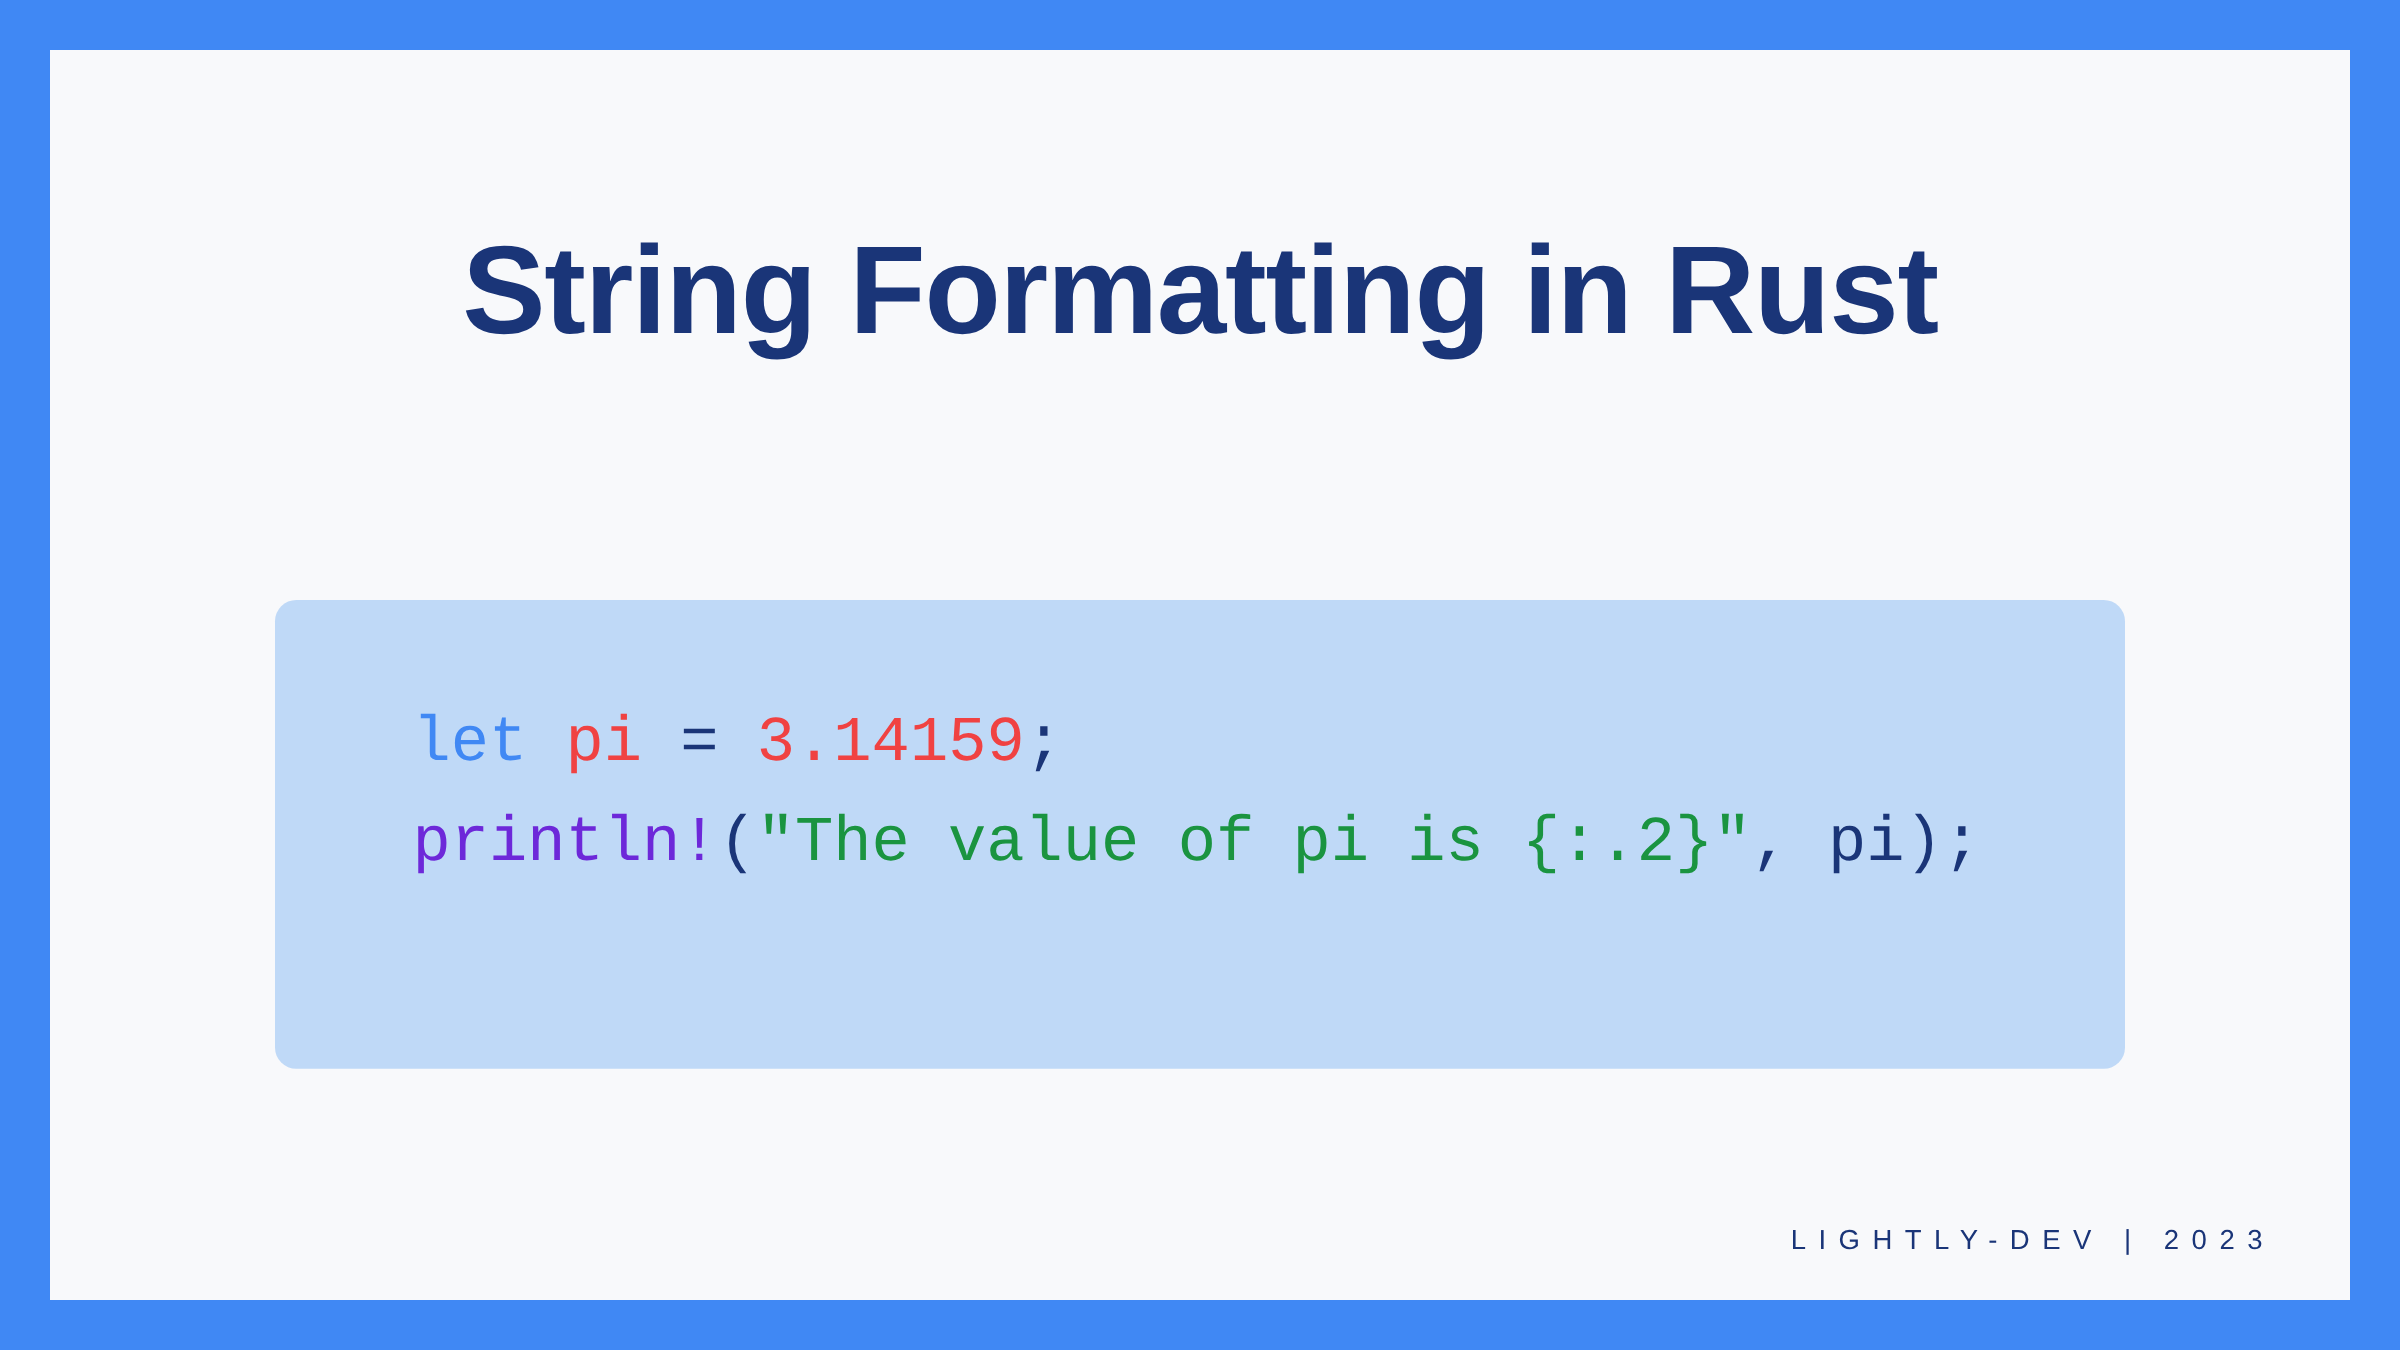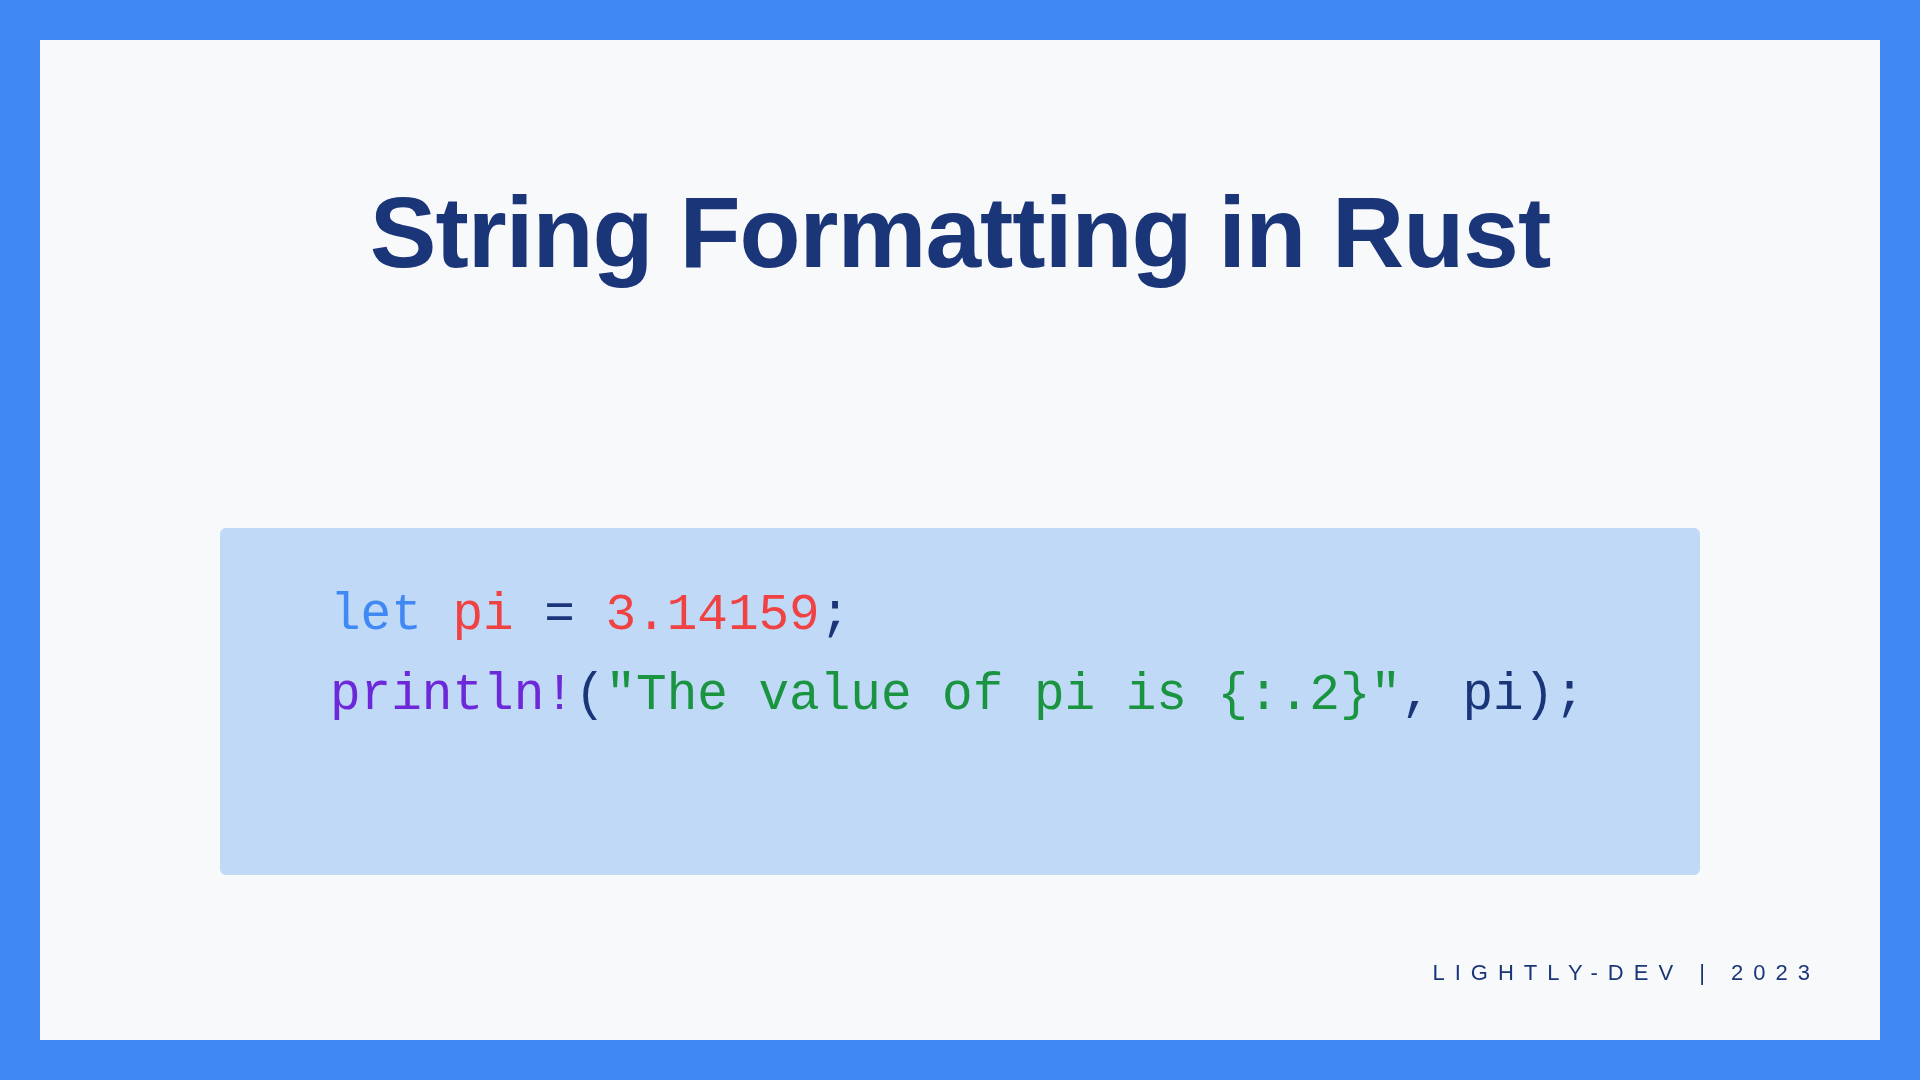--- a/index.html
+++ b/index.html
@@ -15,54 +15,53 @@
     font-family: -apple-system, BlinkMacSystemFont, "Segoe UI", Arial, sans-serif;
   }
   .inner {
     width: 100%;
     height: 100%;
     background: #f8f9fb;
     position: relative;
     display: flex;
     flex-direction: column;
     align-items: center;
-    gap: 48px;
   }
   .title {
     font-size: 100px;
     font-weight: 800;
     color: #1a3578;
     margin-top: 135px;
     letter-spacing: -1px;
   }
   .code-block {
     background: #bfd9f7;
-    border-radius: 6px;
+    border-radius: 17px;
     width: 1480px;
     margin-top: 190px;
-    padding: 48px 110px 140px 110px;
+    padding: 76px 110px 140px 110px;
   }
   .code-line {
     font-family: "SF Mono", "Monaco", "Consolas", "Courier New", monospace;
     font-size: 51px;
     font-weight: 500;
     line-height: 1.56;
     white-space: pre;
   }
   .tok-keyword { color: #4088f4; }
   .tok-var     { color: #f04242; }
   .tok-punct   { color: #1a3578; }
   .tok-num     { color: #f04242; }
   .tok-macro   { color: #6d28d9; }
   .tok-str     { color: #1a9440; }
   .tok-id      { color: #1a3578; }
   .footer {
     position: absolute;
     right: 60px;
-    bottom: 54px;
+    bottom: 35px;
     color: #1a3578;
     font-size: 22px;
     letter-spacing: 10px;
     font-weight: 400;
   }
 </style>
 </head>
 <body>
 
 <div class="inner">

